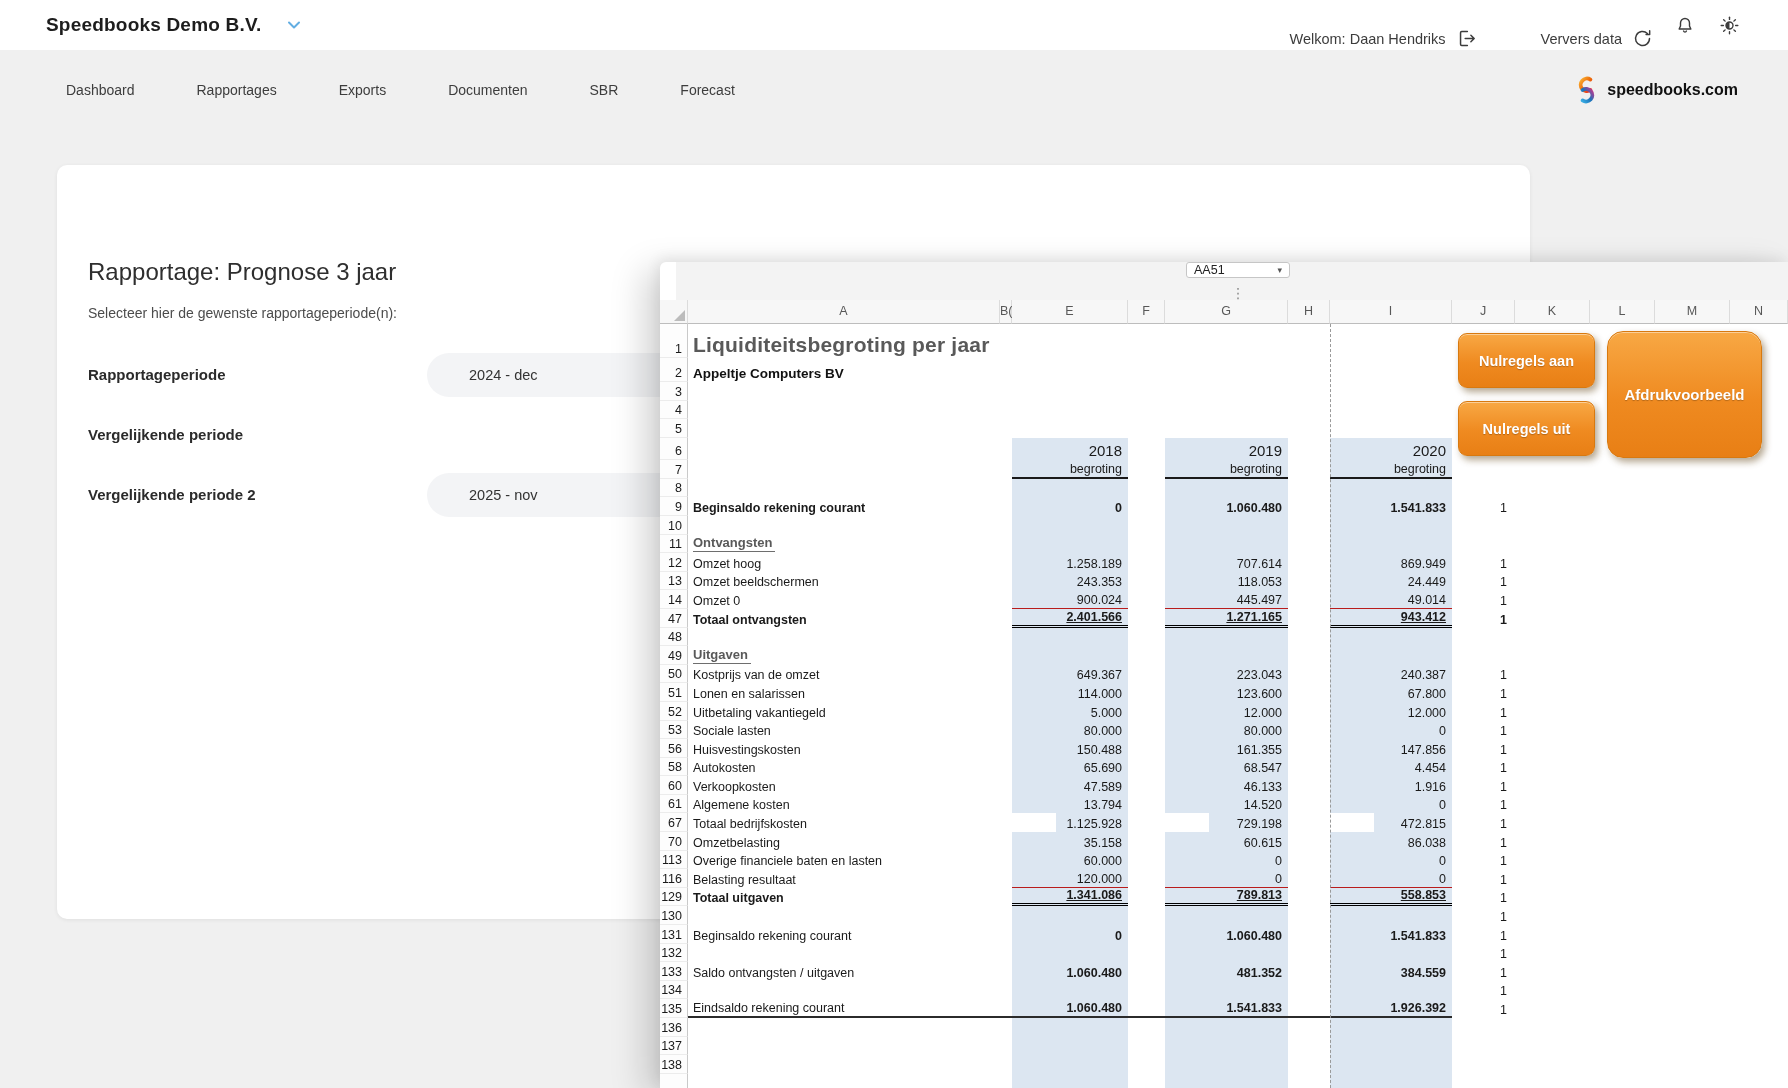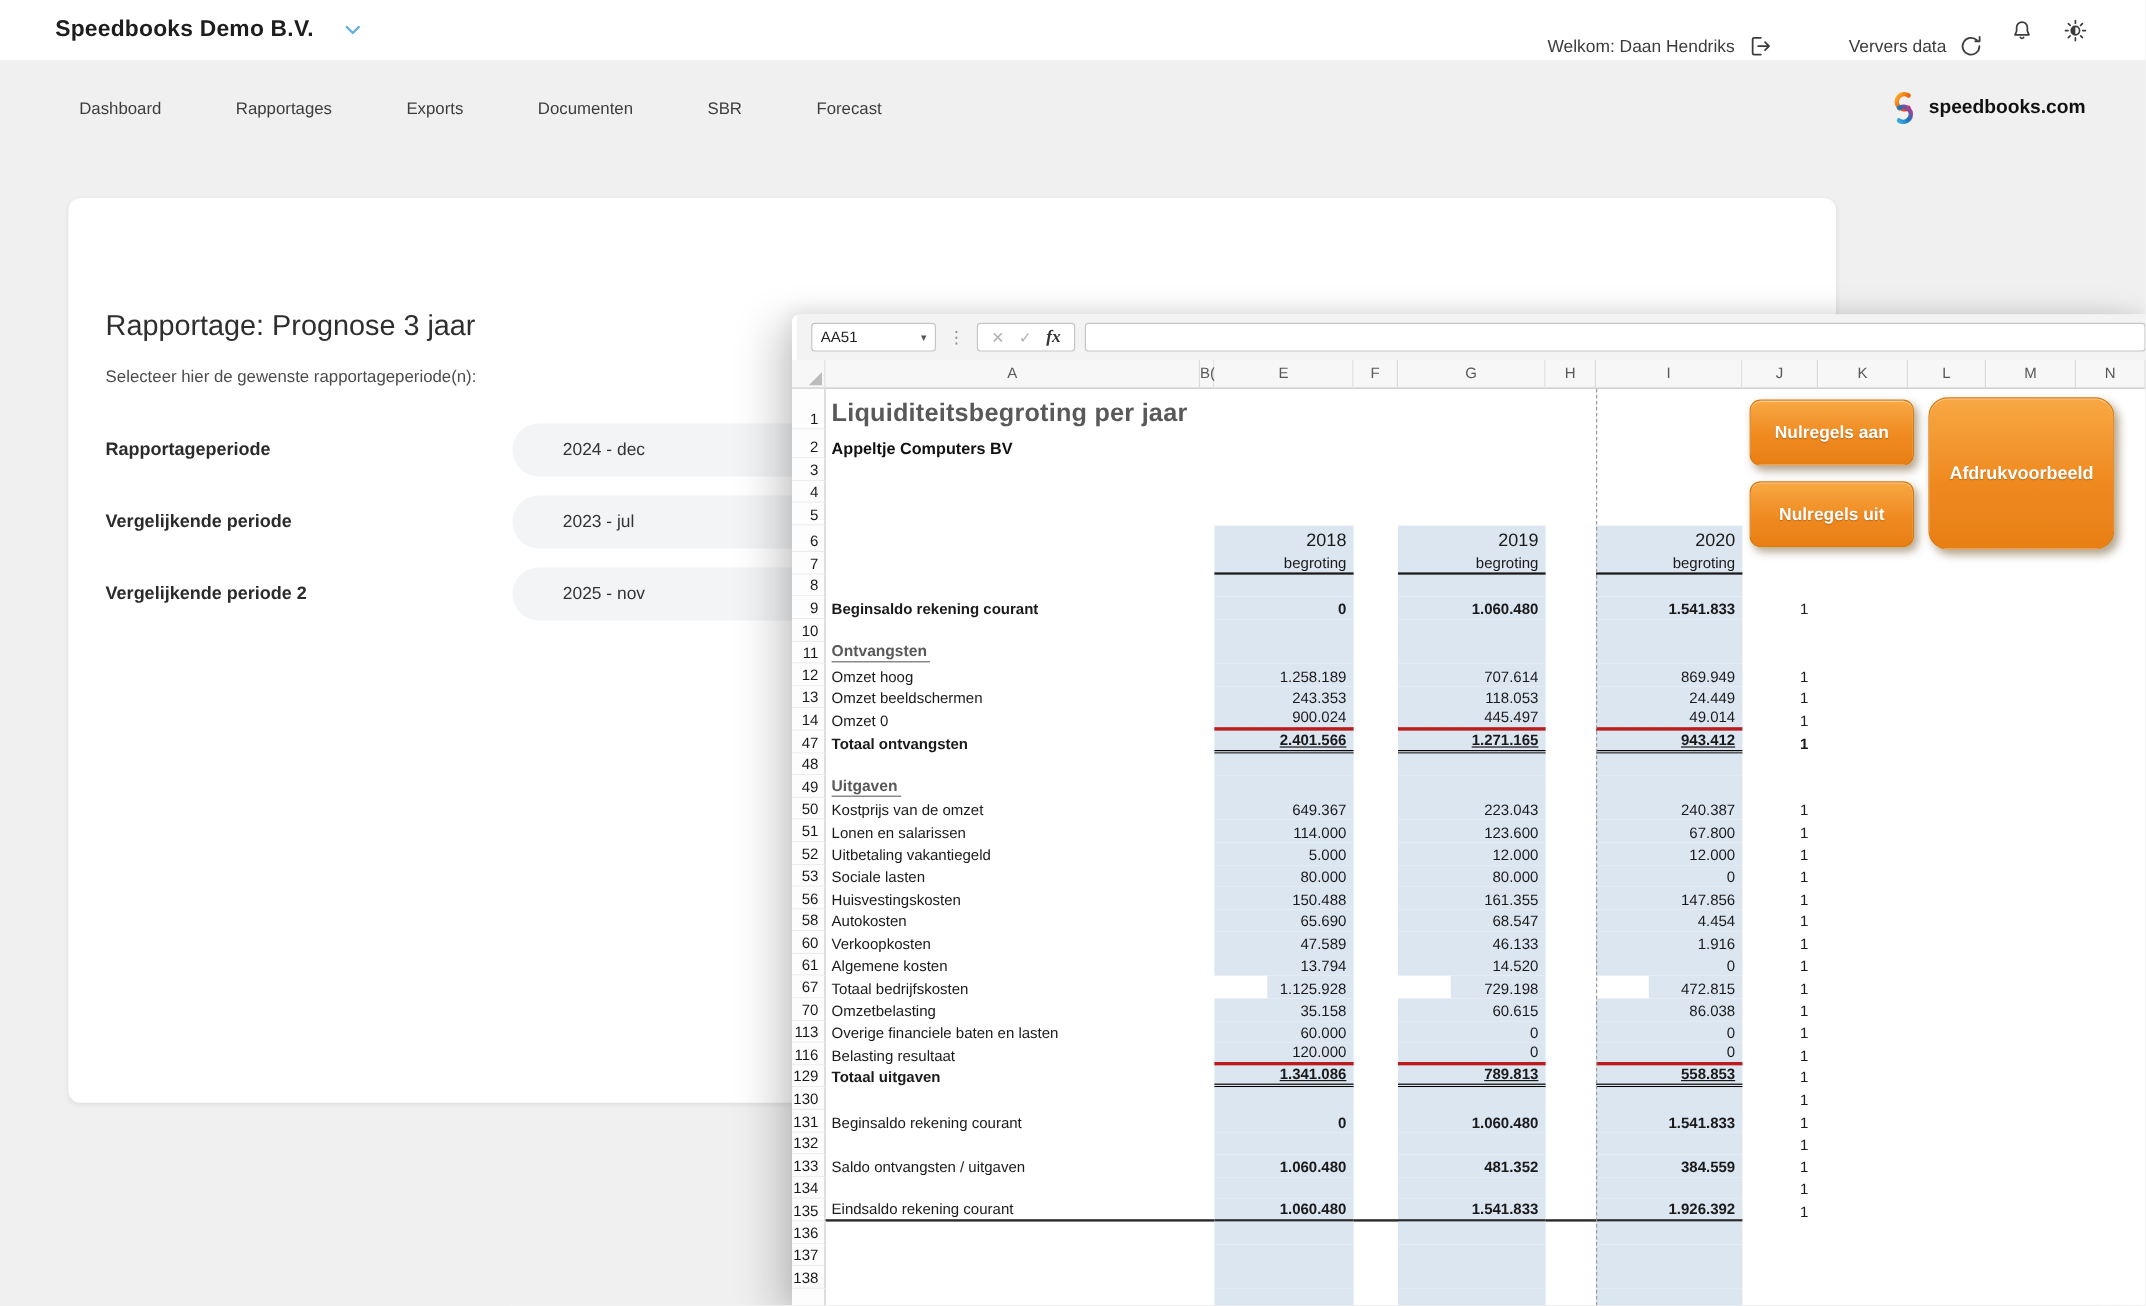--- a/index.html
+++ b/index.html
@@ -26,21 +26,21 @@
   
   .card{position:absolute;left:57px;top:165px;width:1473px;height:754px;background:#ffffff;border-radius:10px;box-shadow:0 1px 4px rgba(0,0,0,.07);z-index:5;}
   .card-title{position:absolute;left:31px;top:93px;font-size:24px;font-weight:400;color:#2e2e2e;}
   .card-sub{position:absolute;left:31px;top:140px;font-size:14px;color:#4c4c4c;}
   .field-row{position:absolute;left:0;width:100%;height:44px;}
   .field-label{position:absolute;left:31px;top:0;line-height:44px;font-size:15px;font-weight:600;color:#2b2b2b;}
   .field-pill{position:absolute;left:370px;top:0;width:300px;height:44px;background:#f3f4f6;border-radius:22px;line-height:44px;padding-left:42px;box-sizing:border-box;font-size:14.5px;color:#333;cursor:pointer;}
 
   
   .panel{position:absolute;left:660px;top:262px;width:1128px;height:826px;background:#ffffff;z-index:20;border-top-left-radius:6px;box-shadow:-16px 8px 34px rgba(0,0,0,.17), -2px -4px 14px rgba(0,0,0,.07);overflow:hidden;}
-  .fbar{position:absolute;left:4px;top:0;right:0;height:38px;background:#f3f3f3;display:flex;align-items:center;padding-left:12px;box-sizing:border-box;gap:8px;}
+  .fbar{position:absolute;left:16px;top:0;right:0;height:38px;background:#f3f3f3;display:flex;align-items:center;padding-left:12px;box-sizing:border-box;gap:8px;flex-direction:column;}
   .cellref{width:88px;height:22px;background:#fff;border:1px solid #c6c6c6;border-radius:3px;display:flex;align-items:center;justify-content:space-between;padding:0 7px;font-size:12.5px;color:#222;cursor:pointer;}
   .vdots{color:#8a8a8a;font-size:14px;letter-spacing:0;line-height:1;padding:0 2px;}
   .fnbox{height:24px;background:#fff;border:1px solid #c6c6c6;border-radius:3px;display:flex;align-items:center;gap:12px;padding:0 11px;box-sizing:border-box;}
   .fn-x,.fn-ck{color:#b3b3b3;font-size:13px;cursor:pointer;}
   .fn-fx{font-family:"Liberation Serif",serif;font-style:italic;font-weight:bold;font-size:14.5px;color:#333;}
   .finput{flex:1;height:24px;background:#fff;border:1px solid #c6c6c6;border-radius:3px;margin-right:0;font-size:12.5px;padding:0 8px;box-sizing:border-box;color:#222;outline:none;}
 
   
   .ss-grid{display:grid;grid-template-columns:28px 312px 12px 116px 37px 123px 42px 122px 63px 75px 65px 75px minmax(0,1fr);}
   .colheads{position:absolute;left:0;top:38px;right:0;height:24px;background:#f7f7f7;}
@@ -53,21 +53,21 @@
   .t-title{height:34px;} .t-company{height:24px;} .t-year{height:22px;} .t-sub{height:19px;}
   .ss-row>div{overflow:hidden;white-space:nowrap;box-sizing:border-box;font-size:12.5px;color:#1a1a1a;display:flex;align-items:flex-end;padding-bottom:1px;}
   .c-num{justify-content:flex-end;padding-right:5px;font-size:11.5px;color:#3d5fd0;background:#fdfdfd;border-right:1px solid #c9c9c9;border-bottom:1px solid #ececec;align-items:center;padding-bottom:0;cursor:pointer;}
   .c-a{padding-left:5px;overflow:visible;}
   .c-e,.c-gc,.c-ic{justify-content:flex-end;padding-right:6px;}
   .c-j{justify-content:flex-end;padding-right:8px;}
   .shade .c-e,.shade .c-gc,.shade .c-ic{background:#dce6f1;}
   .t-year .c-e,.t-year .c-gc,.t-year .c-ic{font-size:15px;}
   .t-sub .c-e,.t-sub .c-gc,.t-sub .c-ic{font-size:12.5px;}
   .b-thick .c-e,.b-thick .c-gc,.b-thick .c-ic{border-bottom:2px solid #1a1a1a;}
-  .b-single .c-e,.b-single .c-gc,.b-single .c-ic{border-bottom:3px solid #b91c1c;}
+  .b-single .c-e,.b-single .c-gc,.b-single .c-ic{border-bottom:1px solid #b91c1c;}
   .b-double .c-e,.b-double .c-gc,.b-double .c-ic{border-bottom:3px double #000;text-decoration:underline;}
   .b-end .c-a,.b-end .c-bcd,.b-end .c-e,.b-end .c-f,.b-end .c-gc,.b-end .c-h,.b-end .c-ic{border-bottom:2px solid #2b2b2b;}
   .lb .c-a{font-weight:bold;}
   .vb .c-e,.vb .c-gc,.vb .c-ic{font-weight:bold;}
   .jb .c-j{font-weight:bold;}
   .it .c-e,.it .c-gc,.it .c-ic{margin-left:44px;}
   .ss-title{font-size:21px;font-weight:bold;color:#595959;letter-spacing:.2px;}
   .ss-company{font-size:13.5px;font-weight:bold;color:#111;}
   .ss-section{font-size:13px;font-weight:bold;color:#595959;border-bottom:1.5px solid #6e6e6e;padding:0 3px 1px 0;}
 
@@ -172,21 +172,20 @@
   <div class="card">
     <div class="card-title">Rapportage: Prognose 3 jaar</div>
     <div class="card-sub">Selecteer hier de gewenste rapportageperiode(n):</div>
     <div id="field-rows">
         <div class="field-row" style="top: 188px;">
           <div class="field-label">Rapportageperiode</div>
           <div class="field-pill">2024 - dec</div>
         </div>
         <div class="field-row" style="top: 248px;">
           <div class="field-label">Vergelijkende periode</div>
-          <div class="field-pill">2023 - jul</div>
         </div>
         <div class="field-row" style="top: 308px;">
           <div class="field-label">Vergelijkende periode 2</div>
           <div class="field-pill">2025 - nov</div>
         </div>
       </div>
   </div>
 
   <div class="panel">
 

